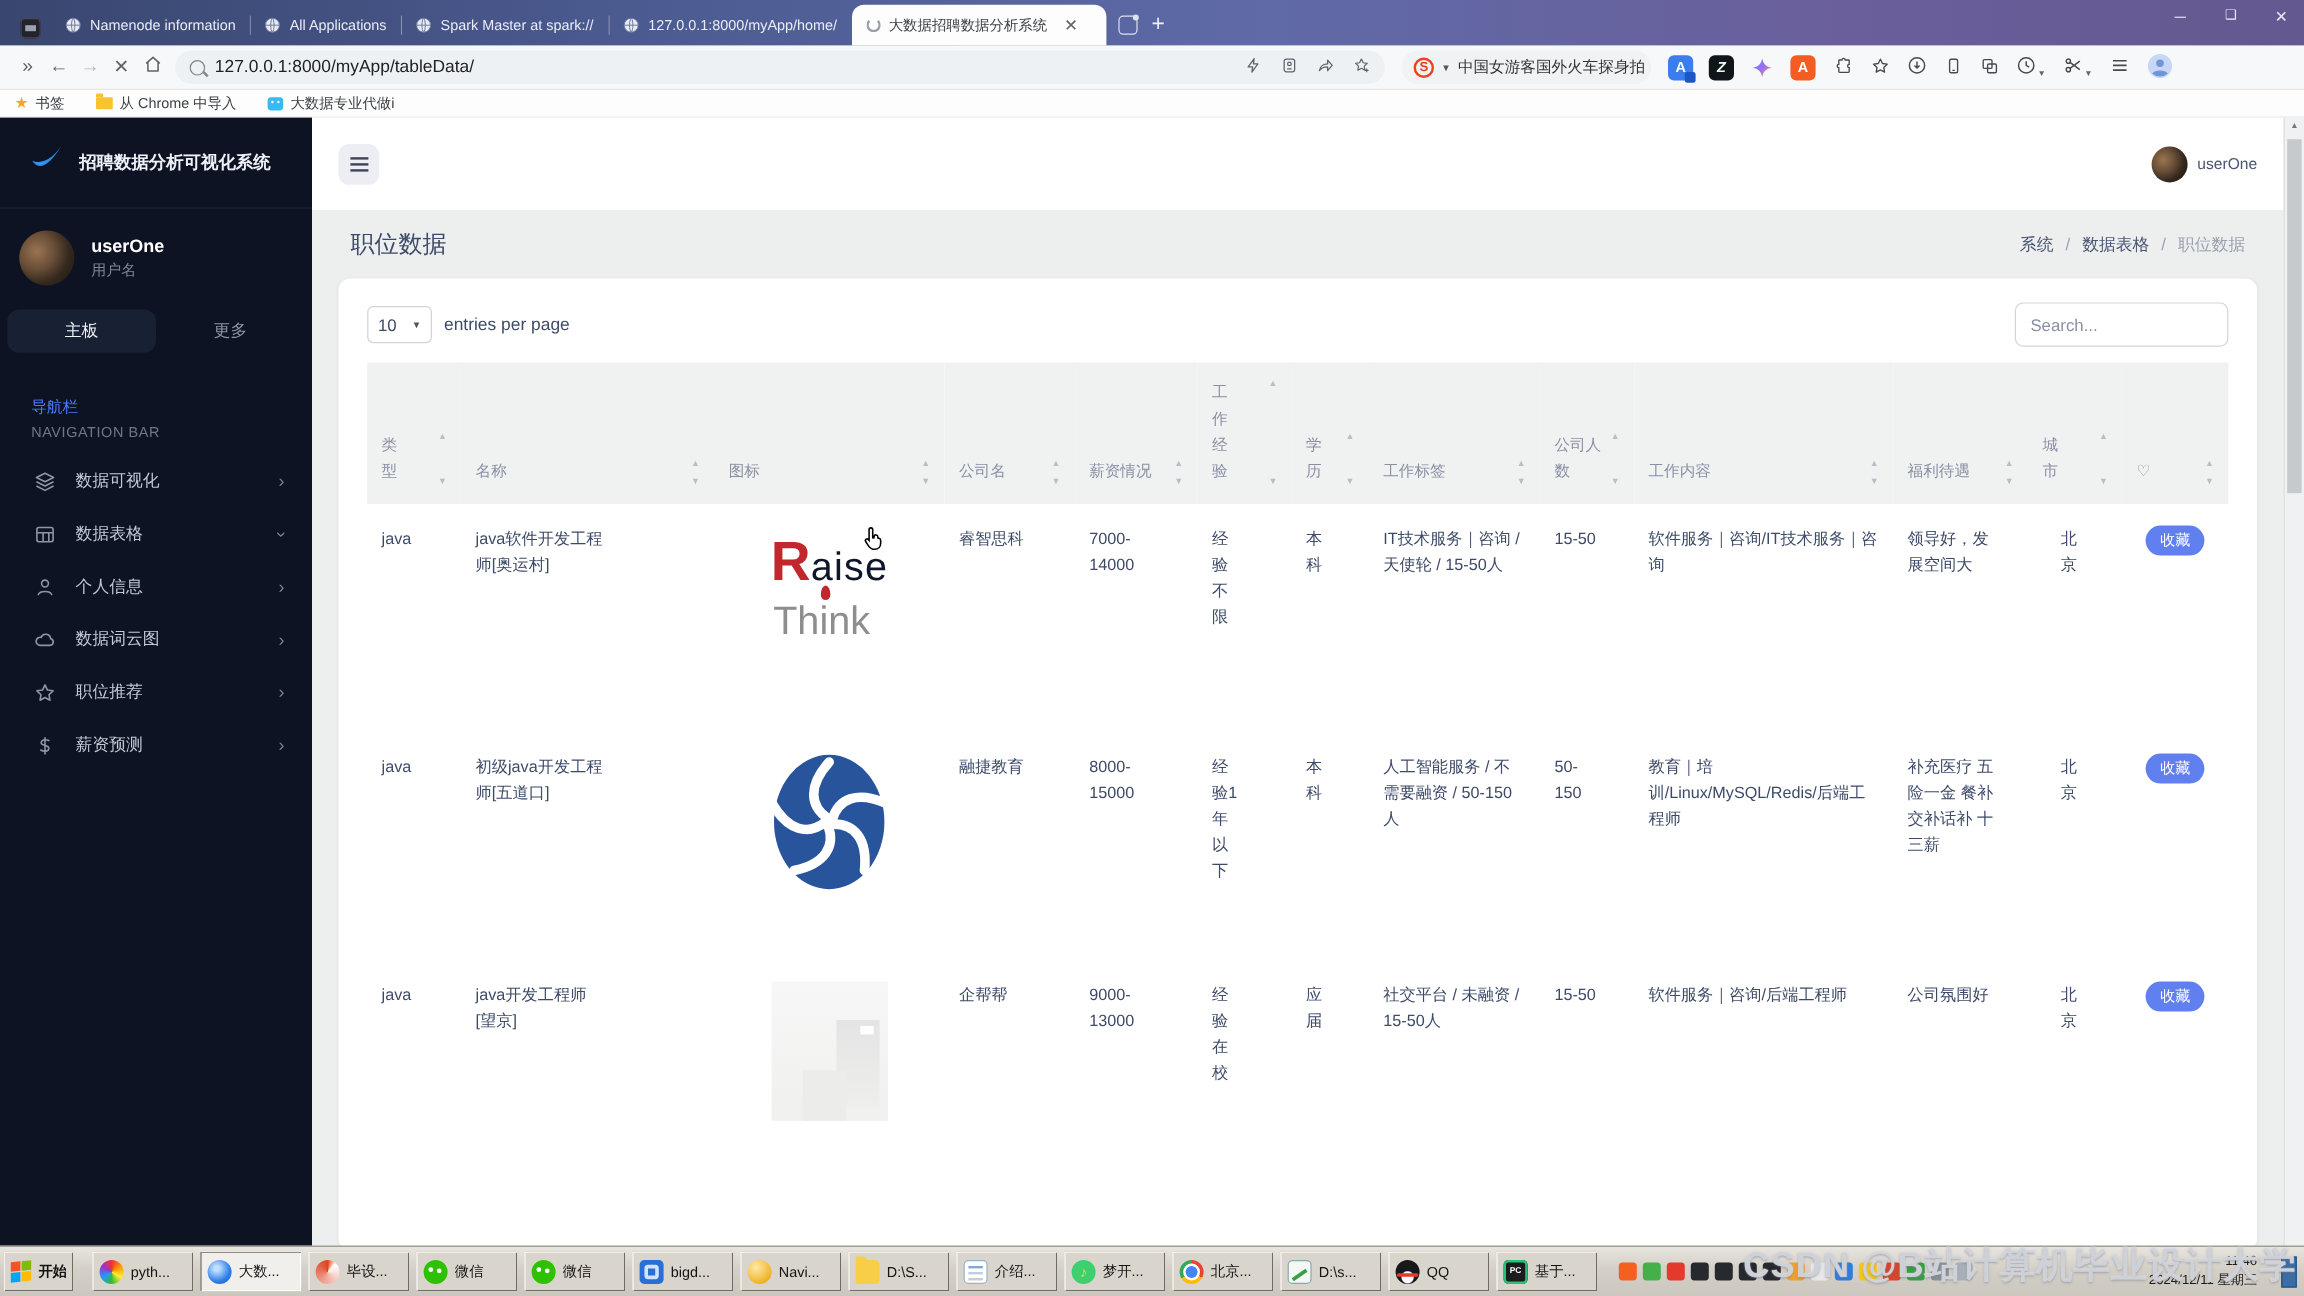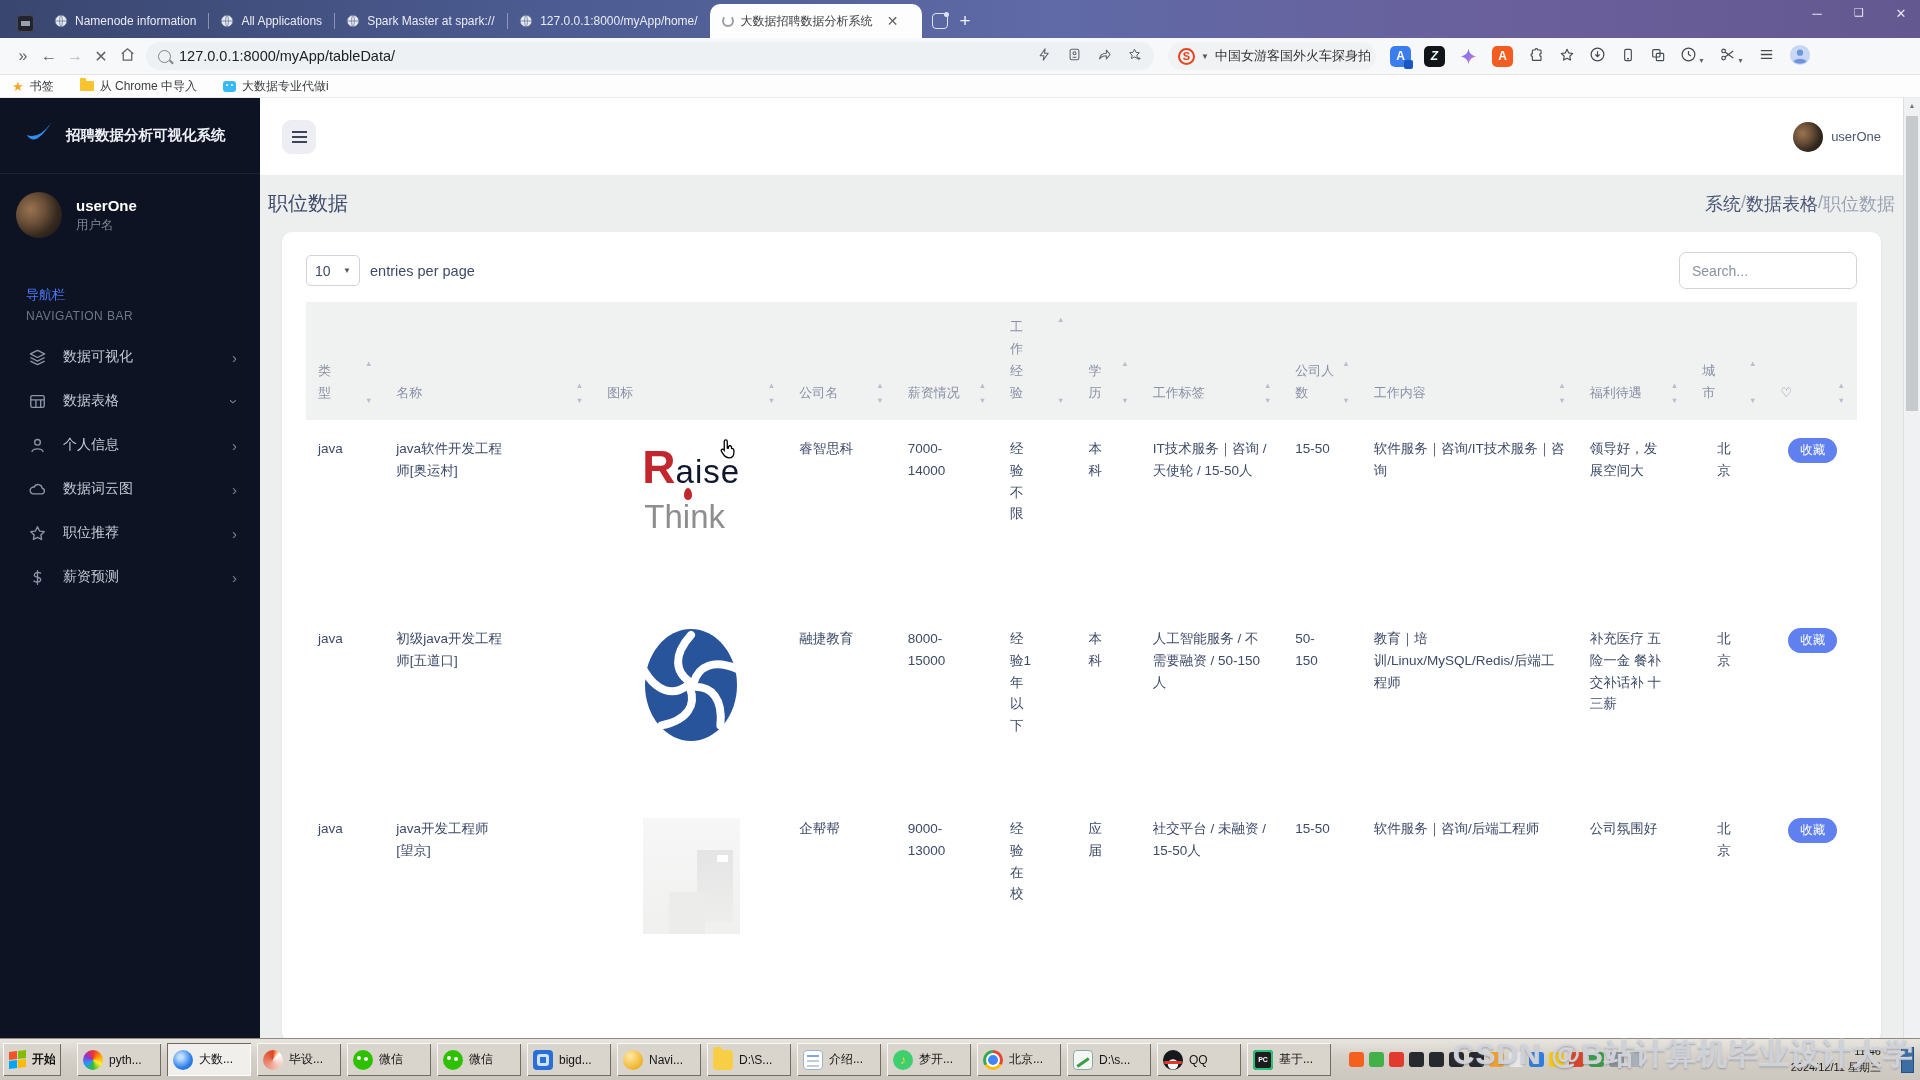--- a/index.html
+++ b/index.html
@@ -105,23 +105,23 @@
   .submi { display:flex; align-items:center; height:42px; margin:1px 2px; background:#1a2232;
     border-radius:9px; padding-left:33px; font-size:14px; color:#eef1f8; }
   .submi .dot { width:5px; height:5px; border-radius:50%; background:#3f6bff; margin-right:17px; }
 
   .main { position:absolute; left:260px; right:17px; top:0; bottom:0; overflow:hidden; }
   .topbar { height:77px; background:#fff; display:flex; align-items:center; padding:0 22px; }
   .hamb { width:34px; height:34px; background:#eceef3; border-radius:9px; display:flex;
     flex-direction:column; align-items:center; justify-content:center; gap:3px; }
   .hamb i { width:15px; height:2px; background:#3f4556; display:block; }
   .top-user { margin-left:auto; display:flex; align-items:center; gap:8px; font-size:13px; color:#4a5573; }
-  .page-head { display:flex; align-items:center; height:57px; padding:0 8px; }
+  .page-head { display:flex; align-items:center; height:57px; padding:0 32px; }
   .page-title { font-size:20px; color:#3d4a68; font-weight:500; }
-  .crumbs { margin-left:auto; display:flex; font-size:18px; color:#4a5573; }
+  .crumbs { margin-left:auto; display:flex; gap:10px; font-size:14px; color:#4a5573; }
   .crumbs .sep, .crumbs .last { color:#9aa1b0; }
 
   .card { margin:0 22px; background:#fff; border-radius:10px; box-shadow:0 1px 3px rgba(40,50,70,.07);
     padding:20px 24px 0 24px; height:810px; }
   .card-title { font-size:15px; font-weight:700; color:#3d4a68; margin:2px 0 20px 2px; }
   .controls { display:flex; align-items:center; margin-bottom:13px; }
   .selectbox { width:54px; height:31px; border:1px solid #ced4da; border-radius:5px; background:#fff;
     display:flex; align-items:center; justify-content:space-between; padding:0 8px; font-size:14px; color:#3d4a68; }
   .selectbox .car { font-size:8px; color:#555; }
   .entries { margin-left:10px; font-size:14.5px; color:#3d4a68; }
@@ -412,20 +412,24 @@
           </svg>
       </span>
       <span class="logo-text">招聘数据分析可视化系统</span>
     </div>
     <div class="side-user">
       <span class="avatar av46"></span>
       <span>
         <div class="u-name">userOne</div>
         <div class="u-role">用户名</div>
       </span>
+    </div>
+    <div class="side-tabs">
+      <div class="side-tab active">主板</div>
+      <div class="side-tab">更多</div>
     </div>
     <div class="nav-zh">导航栏</div>
     <div class="nav-en">NAVIGATION BAR</div>
     <div class="menu" id="menu-mount">
         <div class="mi">
           <span class="mic">
             <svg viewBox="0 0 24 24" width="19" height="19" fill="none" stroke="currentColor" stroke-width="1.7" stroke-linejoin="round">
               <path d="M12 3l9 4.5-9 4.5-9-4.5z"></path>
               <path d="M3 12l9 4.5 9-4.5"></path>
               <path d="M3 16.5l9 4.5 9-4.5"></path>

